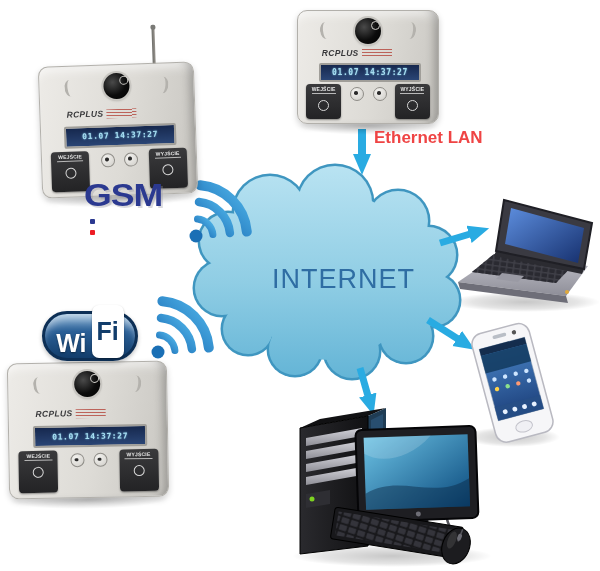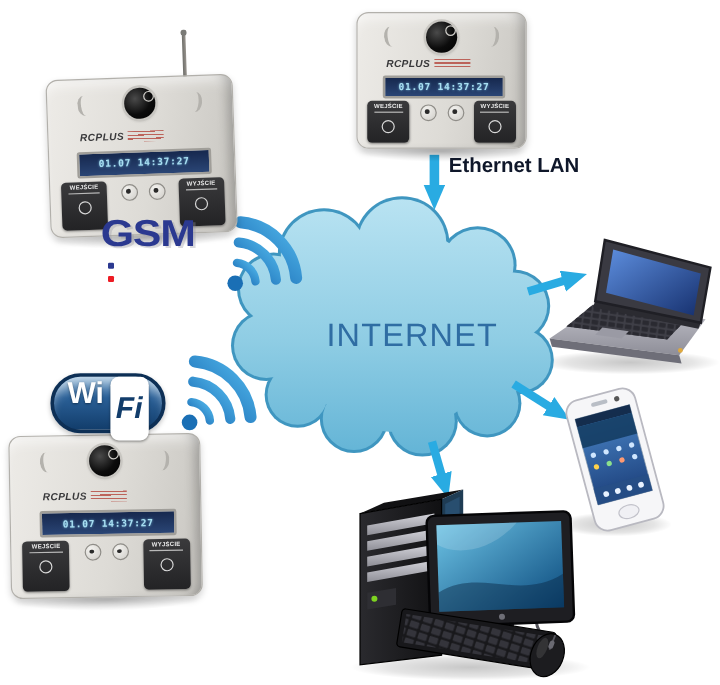--- a/index.html
+++ b/index.html
@@ -62,29 +62,29 @@
       transform:scale(1.05,.92);transform-origin:left top;
       text-shadow:2px 2px 0 rgba(150,150,160,.35);}
   .gsm-dots{display:flex;flex-direction:column;gap:6px;margin:6px 0 0 6px;}
   .gsm-dot{width:5px;height:5px;border-radius:1px;}
   .gsm-dot.blue{background:#2b3990;}
   .gsm-dot.red{background:#ed1c24;}
 
   .wifi-logo{position:absolute;left:42px;top:311px;width:96px;height:50px;z-index:4;
       background:linear-gradient(#7aa8cf 0%,#2a5f96 40%,#123d6b 100%);
       border:3px solid #0d2f55;border-radius:27px;
-      display:flex;align-items:flex-start;justify-content:center;gap:5px;box-sizing:border-box;
+      display:flex;align-items:flex-end;justify-content:center;gap:5px;box-sizing:border-box;
       box-shadow:inset 0 10px 10px -5px rgba(255,255,255,.6),0 2px 4px rgba(0,0,0,.25);}
   .wifi-wi{font-weight:800;font-size:25px;color:#fff;text-shadow:0 1px 2px rgba(0,0,0,.4);}
   .wifi-fibox{background:#fff;border-radius:7px;padding:12px 5px;
-      box-shadow:0 1px 2px rgba(0,0,0,.35);font-style:italic;}
+      box-shadow:0 1px 2px rgba(0,0,0,.35);}
   .wifi-fi{font-weight:800;font-size:25px;color:#123d6b;}
 
   .eth-label{position:absolute;left:374px;top:128px;z-index:4;
-      font-weight:700;font-size:17px;color:#0f172a;}
+      font-weight:700;font-size:17px;color:#ef4444;}
   .internet-label{position:absolute;left:245px;top:252px;width:170px;text-align:right;z-index:4;
       font-weight:400;font-size:27px;color:#2f6da3;letter-spacing:1px;margin-top:12px;}
 </style>
 </head>
 <body>
 
 <div class="canvas">
 
   <svg id="scene" width="600" height="571" viewBox="0 0 600 571">
     <defs>

